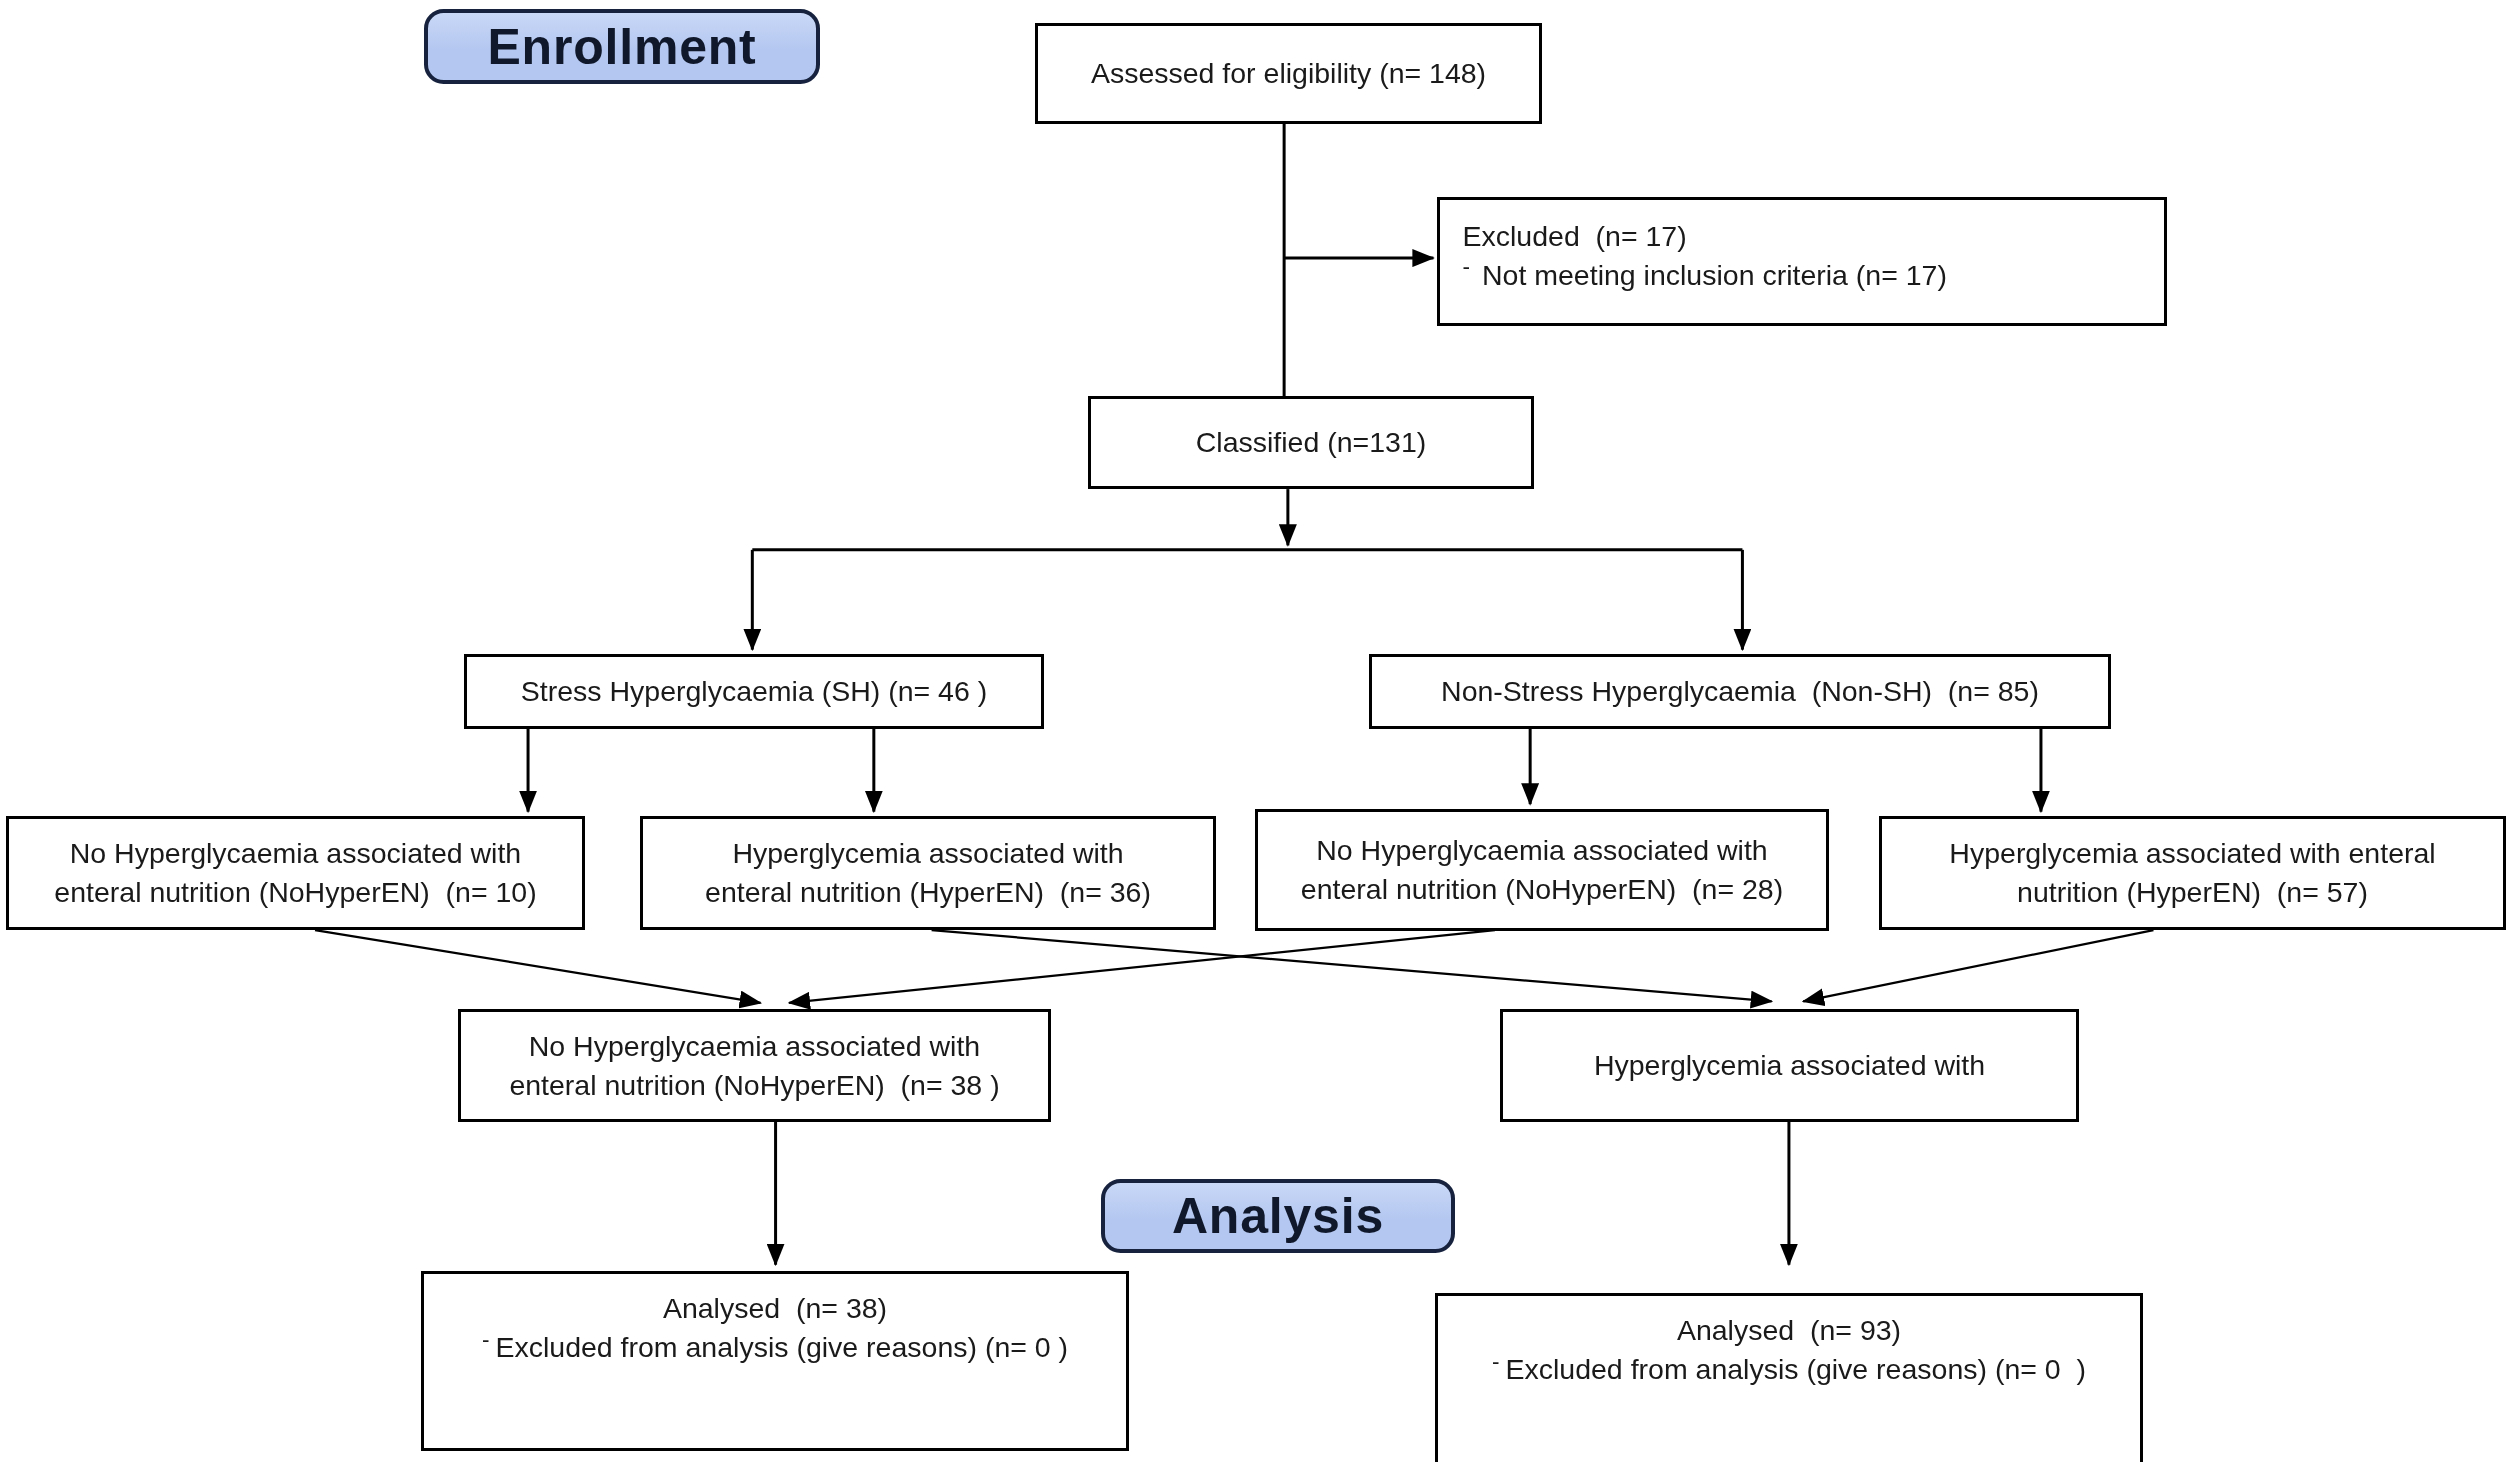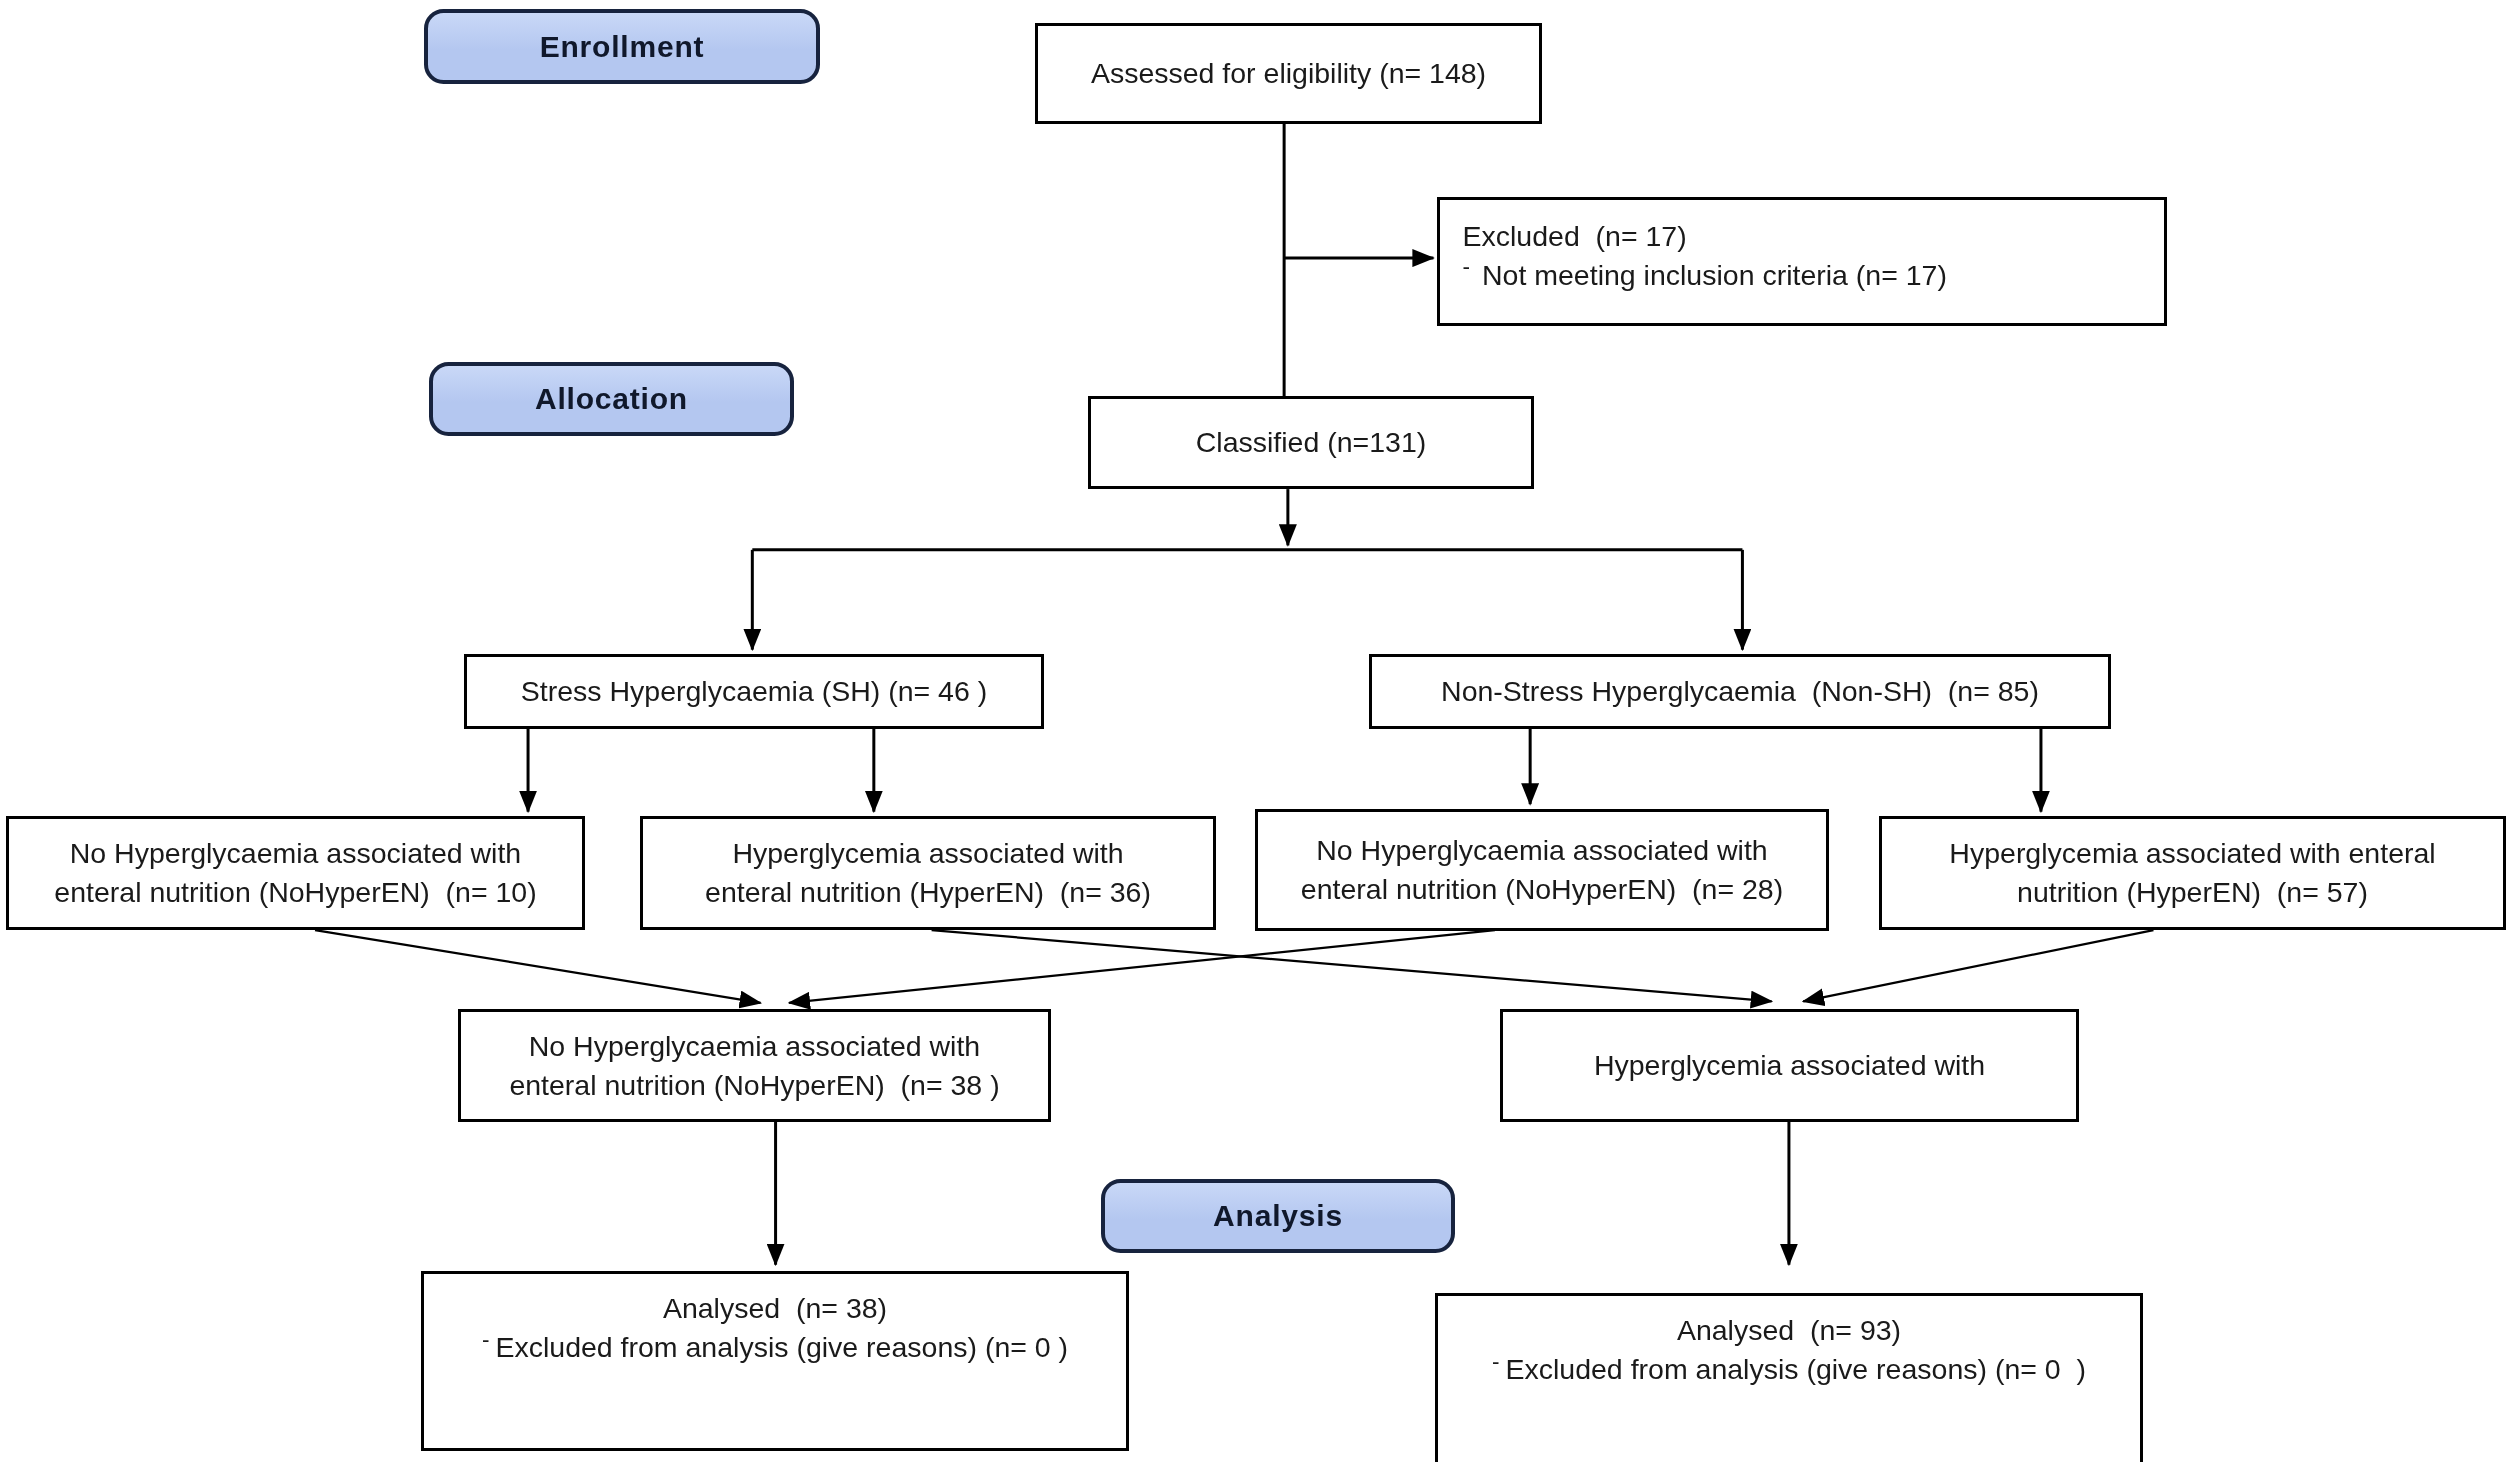--- a/index.html
+++ b/index.html
@@ -61,21 +61,21 @@
   }
   .bullet.tight { margin-right: 6px; }
   .stage {
     position: absolute;
     background: linear-gradient(180deg, var(--stage-fill-light) 0%, var(--stage-fill) 55%, var(--stage-fill) 100%);
     border: 4.5px solid var(--stage-border);
     border-radius: 19.5px;
     display: flex;
     align-items: center;
     justify-content: center;
-    font-size: 30px;
+    font-size: 50px;
     font-weight: bold;
     color: var(--stage-text);
     letter-spacing: 0.8px;
   }
   line.wire { stroke: var(--line); stroke-width: 4; }
   line.wire.thin { stroke-width: 3; }
 </style>
 </head>
 <body>
 
@@ -108,23 +108,20 @@
     <line class="wire thin" x1="1242" y1="1240" x2="2362" y2="1335" marker-end="url(#arr)"></line>
     <line class="wire thin" x1="1993" y1="1240" x2="1052" y2="1337" marker-end="url(#arr)"></line>
     <line class="wire thin" x1="2871" y1="1240" x2="2404" y2="1335" marker-end="url(#arr)"></line>
 
     <line class="wire" x1="1034" y1="1495" x2="1034" y2="1686" marker-end="url(#arr)"></line>
     <line class="wire" x1="2385" y1="1495" x2="2385" y2="1686" marker-end="url(#arr)"></line>
   </svg>
 
   <div class="stage" style="left:424px; top:9px; width:396px; height:75px;">
     <span>Enrollment</span>
-  </div>
-  <div class="stage" style="left:429px; top:362px; width:365px; height:74px;">
-    <span>Allocation</span>
   </div>
   <div class="stage" style="left:1101px; top:1179px; width:354px; height:74px;">
     <span>Analysis</span>
   </div>
 
   <div class="node" style="left:1035px; top:22.5px; width:507px; height:101px;">
     <span class="txt">Assessed for eligibility (n= 148)</span>
   </div>
 
   <div class="node top-left" style="left:1437px; top:197px; width:730px; height:129px;">

